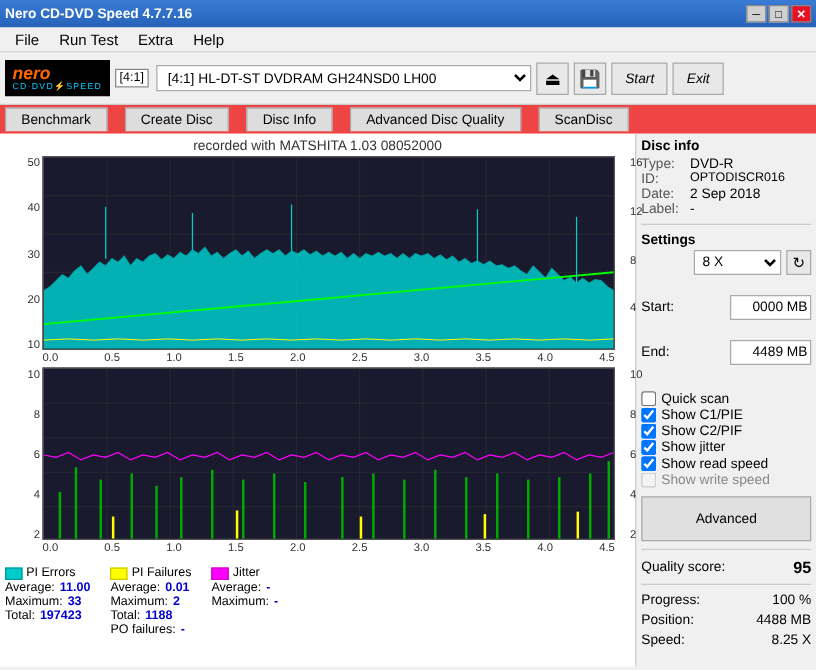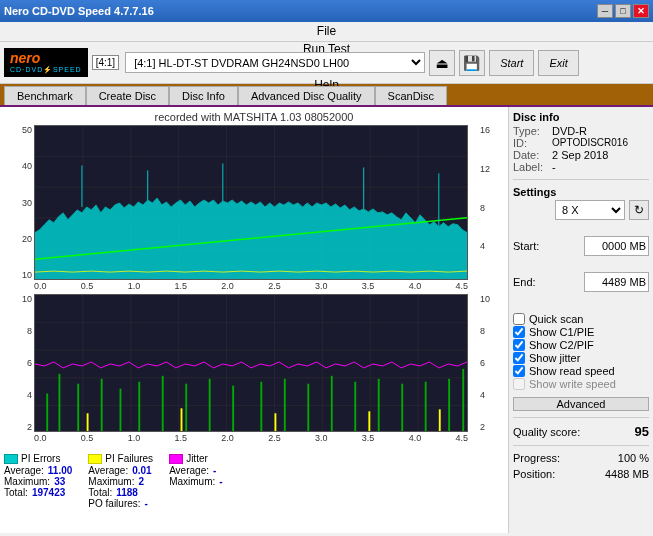--- a/index.html
+++ b/index.html
@@ -30,21 +30,20 @@
     
     
     .menu-bar {
       background: #f0f0f0;
       height: 20px;
       display: flex;
       align-items: center;
       padding: 0 4px;
       border-bottom: 1px solid #ccc;
       font-size: 12px;
-      flex-direction: column;
     }
     .menu-item { padding: 2px 8px; cursor: pointer; }
     
     
     .toolbar {
       background: #f0f0f0;
       height: 42px;
       display: flex;
       align-items: center;
       padding: 2px 4px;
@@ -78,24 +77,24 @@
       cursor: pointer;
       display: flex;
       align-items: center;
       justify-content: center;
       font-size: 14px;
     }
     
     
     .tabs {
       display: flex;
-      background: #a16207;
-      border-bottom: 2px solid #701a75;
+      background: #ef4444;
+      border-bottom: 2px solid #ef4444;
       padding: 2px 4px 0;
-      gap: 0;
+      gap: 14px;
     }
     .tab {
       padding: 3px 12px;
       border: 1px solid #aaa;
       border-bottom: none;
       background: #ddd;
       cursor: pointer;
       font-size: 11px;
     }
     .tab.active {
@@ -130,21 +129,21 @@
       display: flex;
       justify-content: space-between;
       font-size: 9px;
       color: #333;
       padding: 1px 0;
     }
     
     .chart-wrapper {
       position: relative;
       margin-left: 30px;
-      margin-right: 36px;
+      margin-right: 12px;
     }
     
     
     .right-panel {
       width: 145px;
       background: #f0f0f0;
       border-left: 1px solid #ccc;
       padding: 4px;
       display: flex;
       flex-direction: column;
@@ -194,21 +193,21 @@
       display: flex;
       align-items: center;
       gap: 4px;
       margin: 1px 0;
     }
     .checkbox-row input[type=checkbox] { width: 12px; height: 12px; }
     
     .advanced-btn {
       background: #e0e0e0;
       border: 1px solid #aaa;
-      padding: 0 8px;
+      padding: 11px 8px;
       font-size: 11px;
       cursor: pointer;
       text-align: center;
       margin-top: 2px;
     }
     
     .quality-score-row {
       display: flex;
       justify-content: space-between;
       align-items: center;
@@ -572,14 +571,18 @@
     <div class="divider"></div>
 
     <div class="progress-row">
       <span>Progress:</span>
       <span>100 %</span>
     </div>
     <div class="progress-row">
       <span>Position:</span>
       <span>4488 MB</span>
     </div>
+    <div class="progress-row">
+      <span>Speed:</span>
+      <span>8.25 X</span>
+    </div>
   </div>
 </div>
 
 </body></html>

